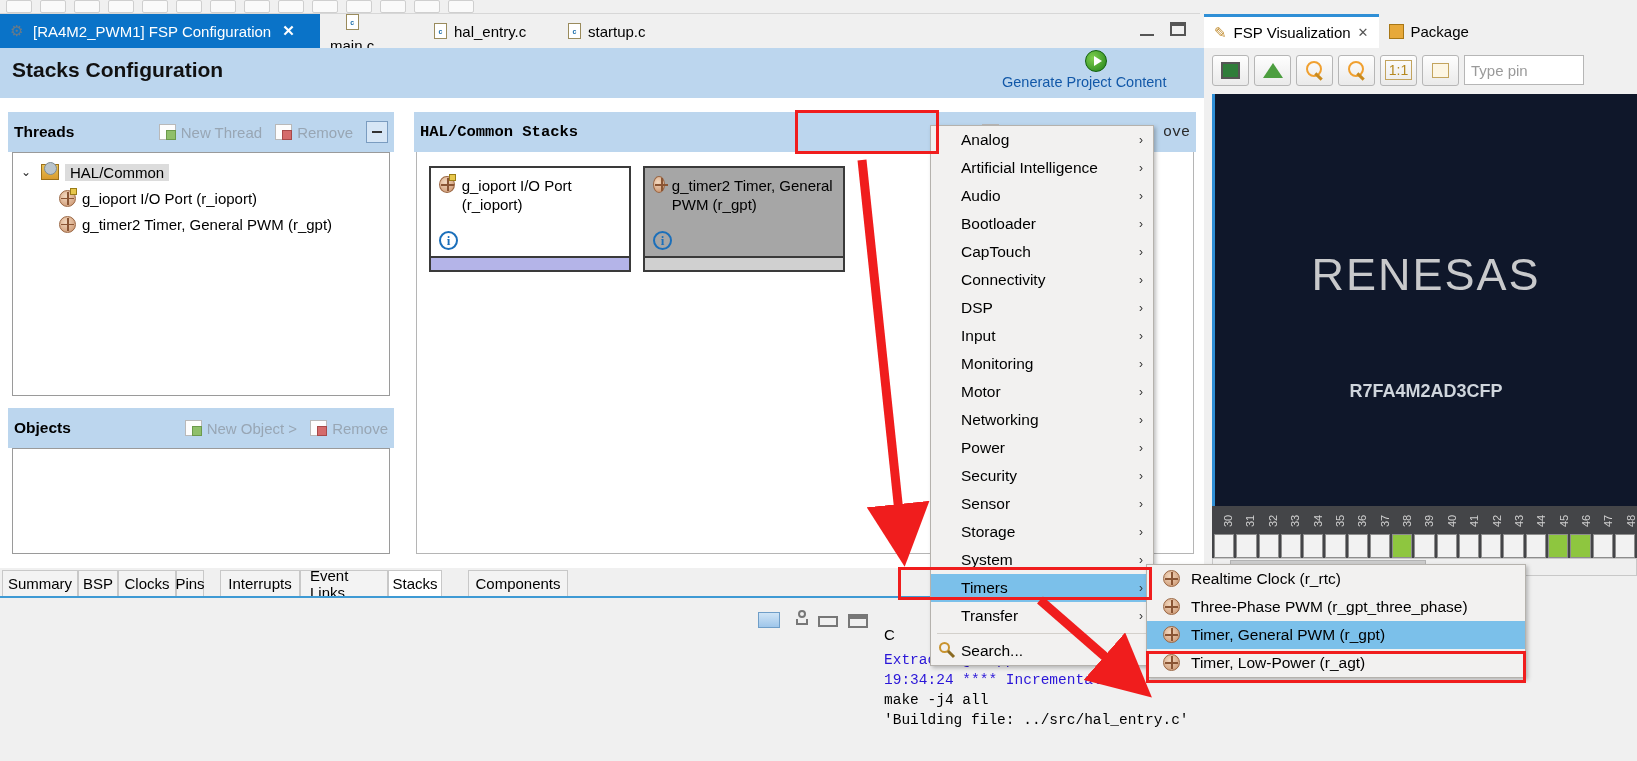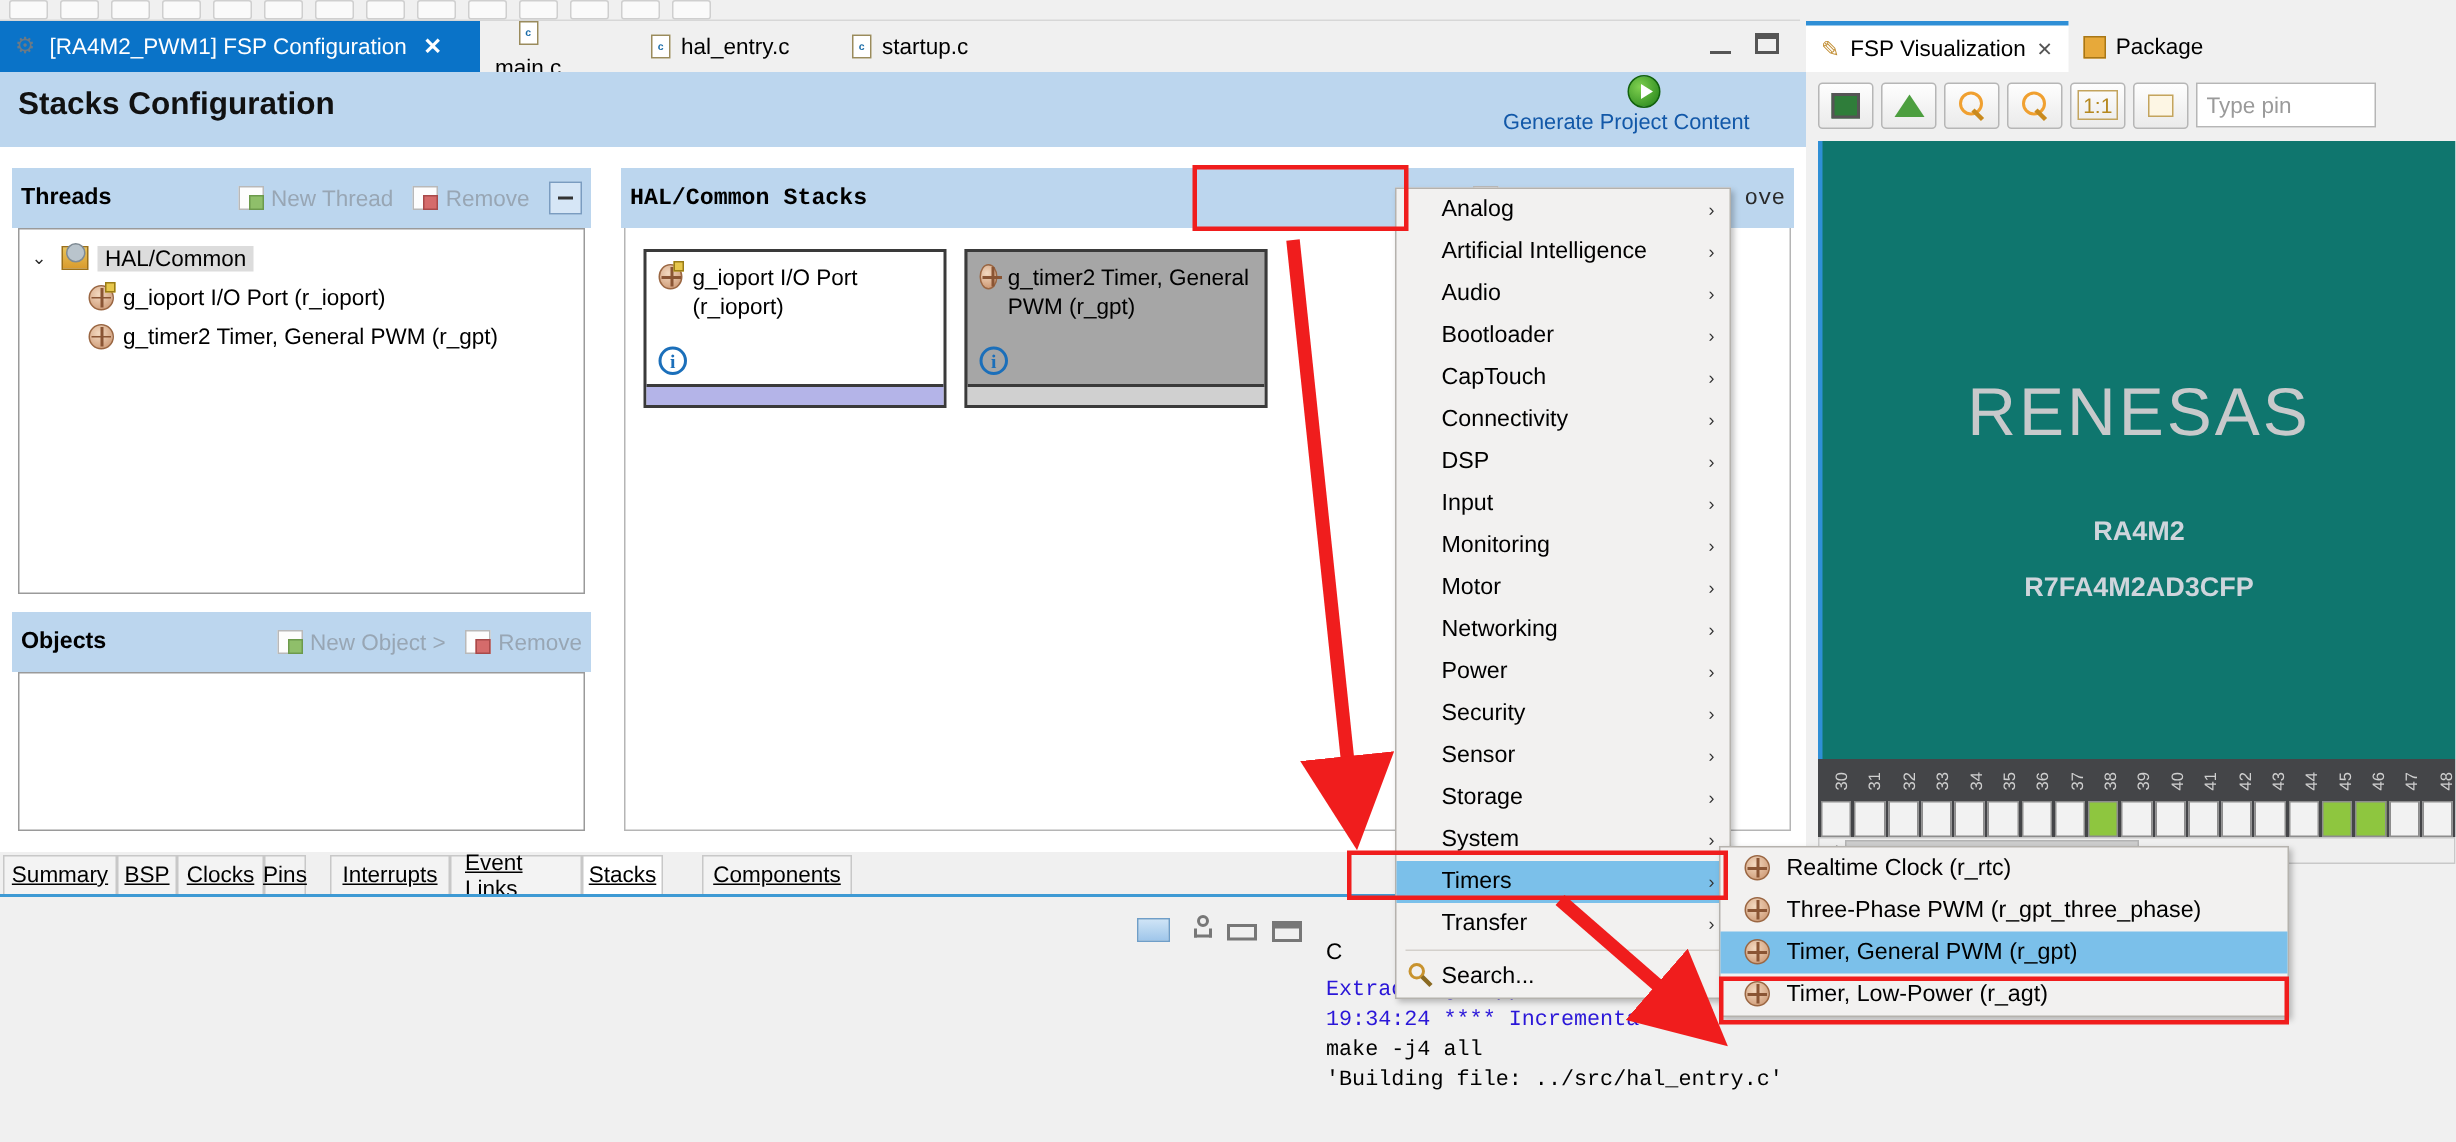--- a/index.html
+++ b/index.html
@@ -57,37 +57,37 @@
   #stackspanel{position:absolute;left:414px;top:14px;width:782px;height:40px;font-family:Liberation Mono, monospace;}
   #stacksbody{position:absolute;left:416px;top:54px;width:778px;height:402px;border:1px solid #b5b5b5;border-top:none;background:#fff;}
   .stackbox{position:absolute;width:202px;border:2px solid #3a3a3a;background:#fff;}
   .stackbox .inner{padding:8px 8px 6px 8px;height:88px;position:relative;}
   .stackbox .label{display:flex;gap:7px;font-size:15px;line-height:19px;}
   .infoic{position:absolute;left:8px;bottom:6px;width:19px;height:19px;border-radius:50%;border:2px solid #1b6fba;color:#1b6fba;font-weight:bold;font-size:13px;text-align:center;line-height:16px;font-family:"Liberation Serif",serif;}
   .stackbox .footer{height:14px;border-top:2px solid #3a3a3a;}
   
   #btabs{position:absolute;left:0;top:568px;width:1204px;height:28px;background:#f0f0f0;}
   .btab{position:absolute;top:2px;height:26px;display:flex;align-items:center;justify-content:center;padding:0 9px;
-        border:1px solid #c8c8c8;border-bottom:none;background:#f3f3f3;font-size:15px;text-decoration:underline;}
+        border:1px solid #c8c8c8;border-bottom:none;background:#f3f3f3;font-size:15px;}
   .btab.active{background:#fff;}
   
   #bottomarea{position:absolute;left:0;top:596px;width:1204px;height:165px;background:#f0f0f0;border-top:2px solid #3e9ad4;}
   #consoleTab{position:absolute;left:884px;top:28px;font-size:15px;}
   #consoletext{position:absolute;left:884px;top:52px;font-family:"Liberation Mono",monospace;font-size:14.5px;line-height:20px;white-space:pre;}
   #consoletext .blue{color:#2a16d8;}
   .tbicon{position:absolute;width:20px;height:18px;}
   
   #rightpanel{position:absolute;left:1204px;top:0;width:433px;height:761px;background:#f0f0f0;}
   #rtabs{position:absolute;left:0;top:14px;height:34px;display:flex;}
   .rtab{display:flex;align-items:center;gap:7px;padding:0 10px;font-size:15px;height:34px;}
   .rtab.active{background:#fff;border-top:3px solid #2f8fd6;}
   #rtoolbar{position:absolute;left:8px;top:50px;width:425px;height:40px;display:flex;align-items:center;gap:5px;}
   .tbtn{width:37px;height:31px;border:1px solid #b6b6b6;background:linear-gradient(#fefefe,#eaeaea);border-radius:3px;display:flex;align-items:center;justify-content:center;}
   #pininput{width:120px;height:30px;border:1px solid #b6b6b6;background:#fff;color:#9a9a9a;font-size:15px;padding:0 6px;display:flex;align-items:center;}
-  #chipview{position:absolute;left:8px;top:94px;width:425px;height:412px;background:#0f766e;border-left:3px solid #2f8fd6;}
+  #chipview{position:absolute;left:8px;top:94px;width:425px;height:412px;background:#0f172a;border-left:3px solid #2f8fd6;}
   #renesas{position:absolute;left:0;right:0;top:155px;text-align:center;color:#c8c9cb;font-size:45px;letter-spacing:2px;font-family:"Liberation Sans",sans-serif;}
   .chiplbl{position:absolute;left:0;right:0;color:#cfd5dc;font-weight:bold;font-size:18px;text-align:center;}
   #pinnums{position:absolute;left:8px;top:506px;width:425px;height:28px;background:#444548;display:flex;}
   .pnum{flex:1;color:#cfcfcf;font-size:11px;display:flex;align-items:flex-end;justify-content:center;writing-mode:vertical-rl;transform:rotate(180deg);padding-bottom:2px;}
   #pinrow{position:absolute;left:8px;top:534px;width:425px;height:24px;display:flex;gap:2px;background:#444548;padding:0 2px;}
   .pin{flex:1;background:#f2f2f2;border:1px solid #8d8d8d;}
   .pin.on{background:#8ec63f;}
   #hscroll{position:absolute;left:8px;top:558px;width:425px;height:18px;background:#efefef;border:1px solid #c8c8c8;display:flex;align-items:center;}
   #hscroll .arrow{width:16px;height:16px;display:flex;align-items:center;justify-content:center;font-size:10px;color:#555;}
   #hscroll .thumb{position:absolute;left:17px;width:196px;height:14px;background:#cdcdcd;border:1px solid #b3b3b3;}
@@ -291,21 +291,20 @@
       <span style="font-size:14px;color:#b5881f;border:1px solid #c3a45e;padding:1px 3px;">1:1</span>
     </div>
     <div class="tbtn">
       <span style="display:block;width:17px;height:15px;border:1px solid #c3a45e;background:#fdf6e4;"></span>
     </div>
     <div id="pininput">Type pin</div>
   </div>
 
   <div id="chipview">
     <div id="renesas">RENESAS</div>
-    <div class="chiplbl" style="top:250px;">RA4M2</div>
     <div class="chiplbl" style="top:287px;">R7FA4M2AD3CFP</div>
   </div>
 
   <div id="pinnums">
       <span class="pnum">30</span>
       <span class="pnum">31</span>
       <span class="pnum">32</span>
       <span class="pnum">33</span>
       <span class="pnum">34</span>
       <span class="pnum">35</span>

